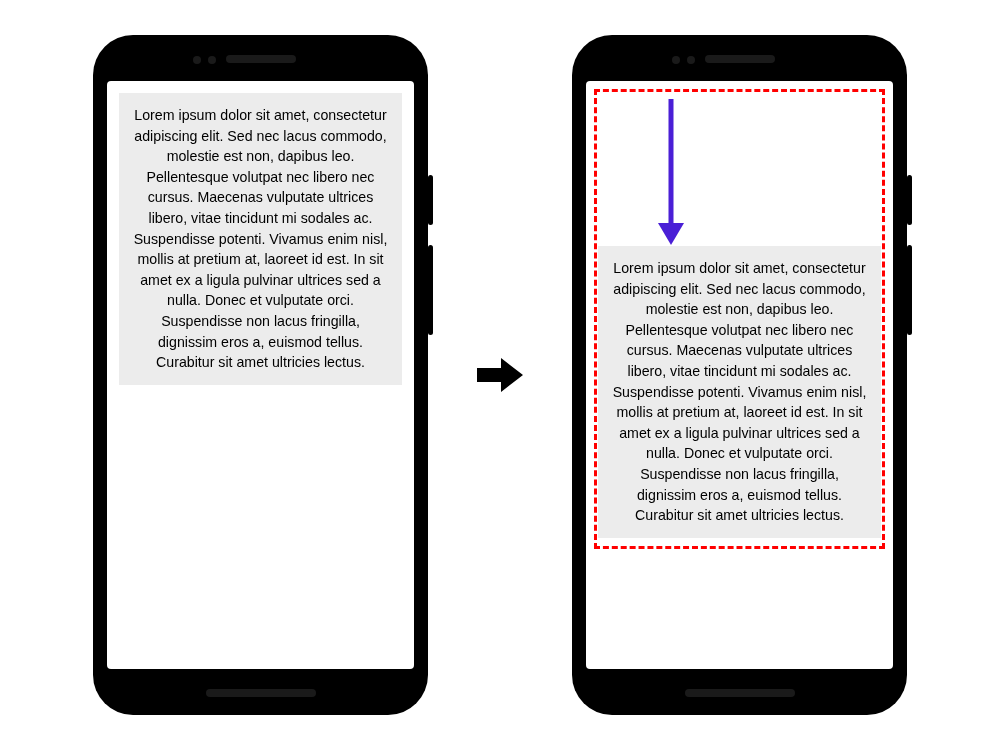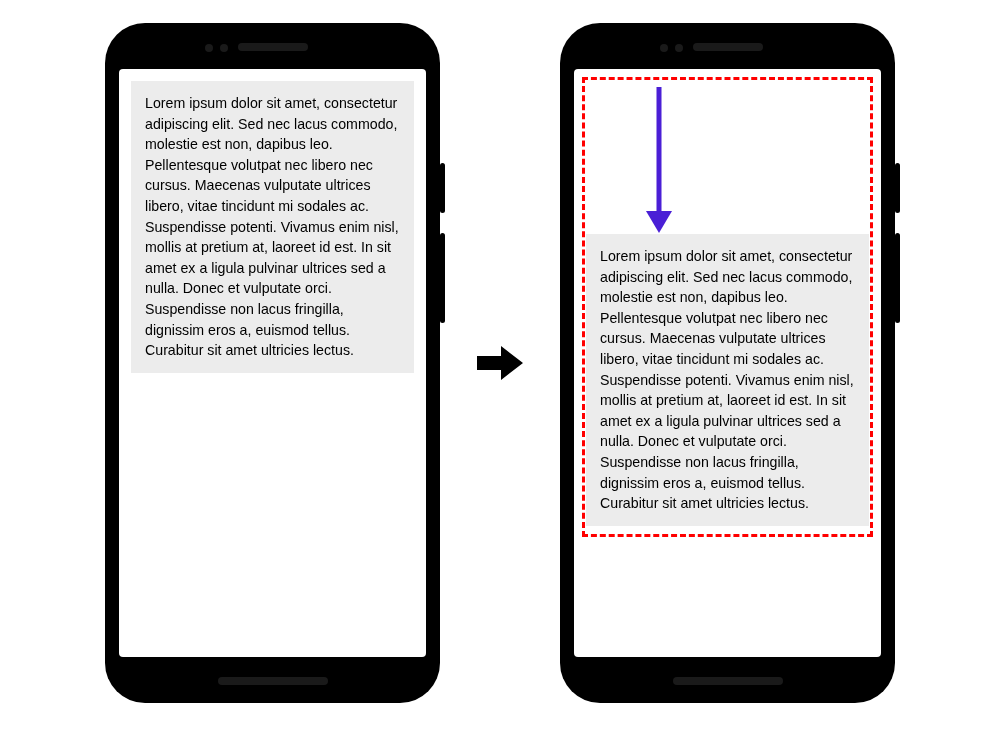--- a/index.html
+++ b/index.html
@@ -6,27 +6,28 @@
     body {
       width: 1000px;
       height: 750px;
       background: #fff;
       font-family: Arial, Helvetica, sans-serif;
       position: relative;
     }
     .stage {
       position: absolute;
       left: 50px;
-      top: 8px;
+      top: 20px;
       width: 900px;
       height: 710px;
       display: flex;
       align-items: center;
       justify-content: center;
-      gap: 30px;
+      gap: 42px;
+      text-align: center;
     }
     .phone {
       width: 335px;
       height: 680px;
       background: #000;
       border-radius: 40px;
       position: relative;
       flex-shrink: 0;
     }
     .phone::before,

